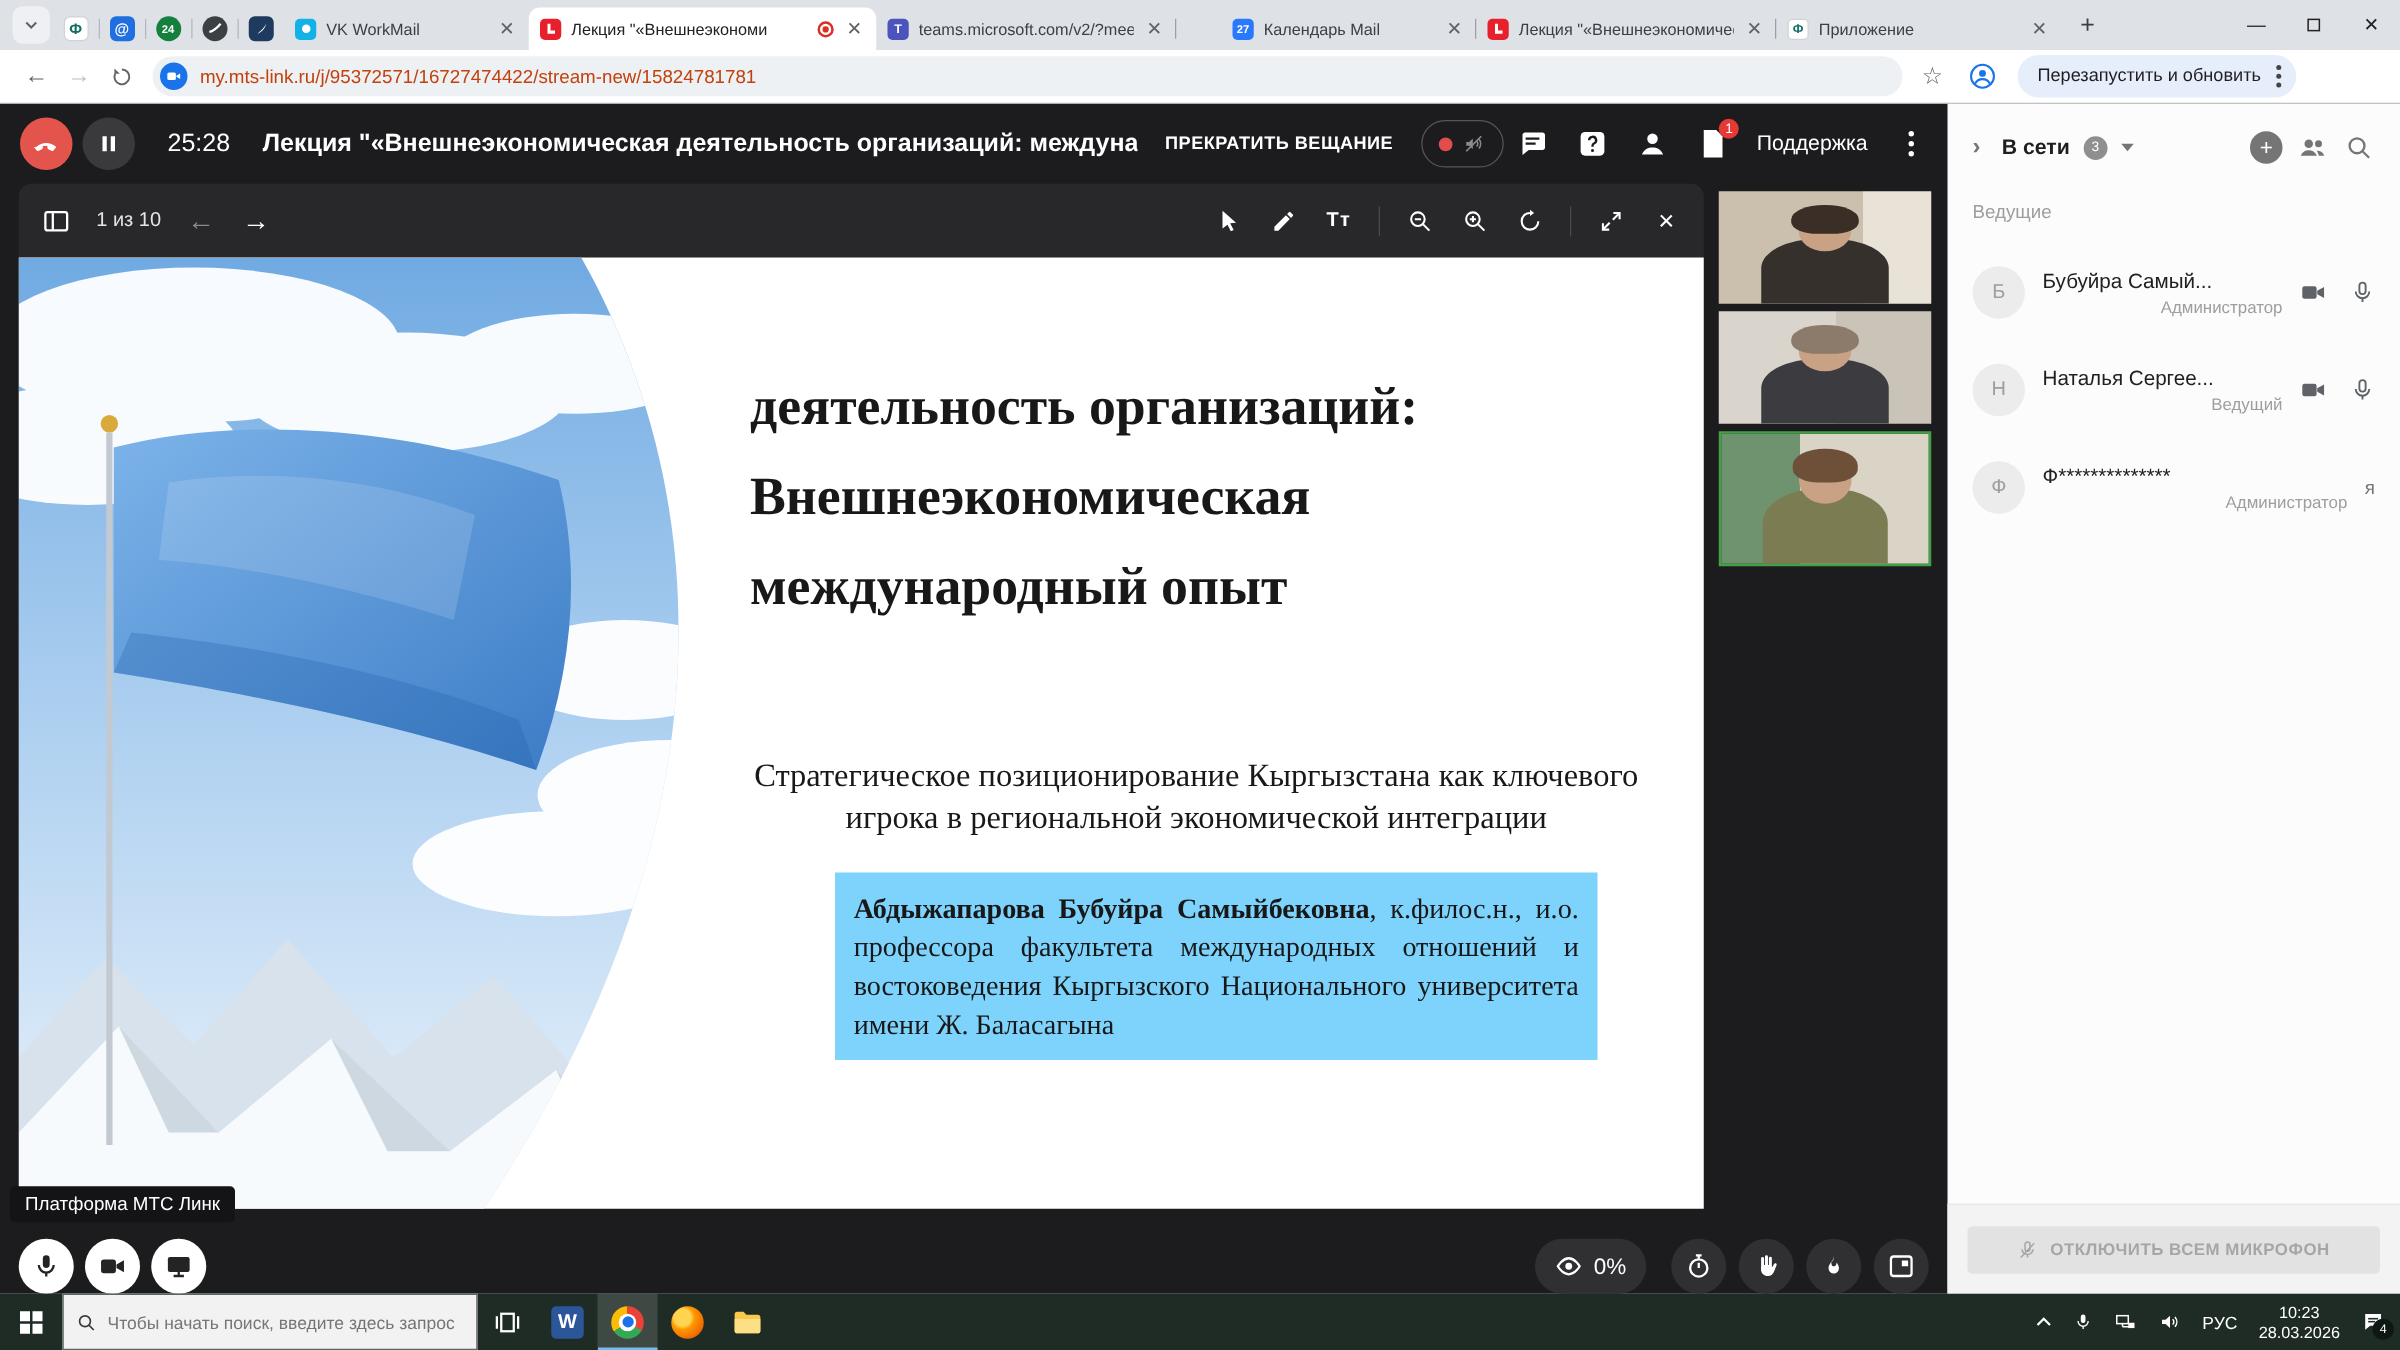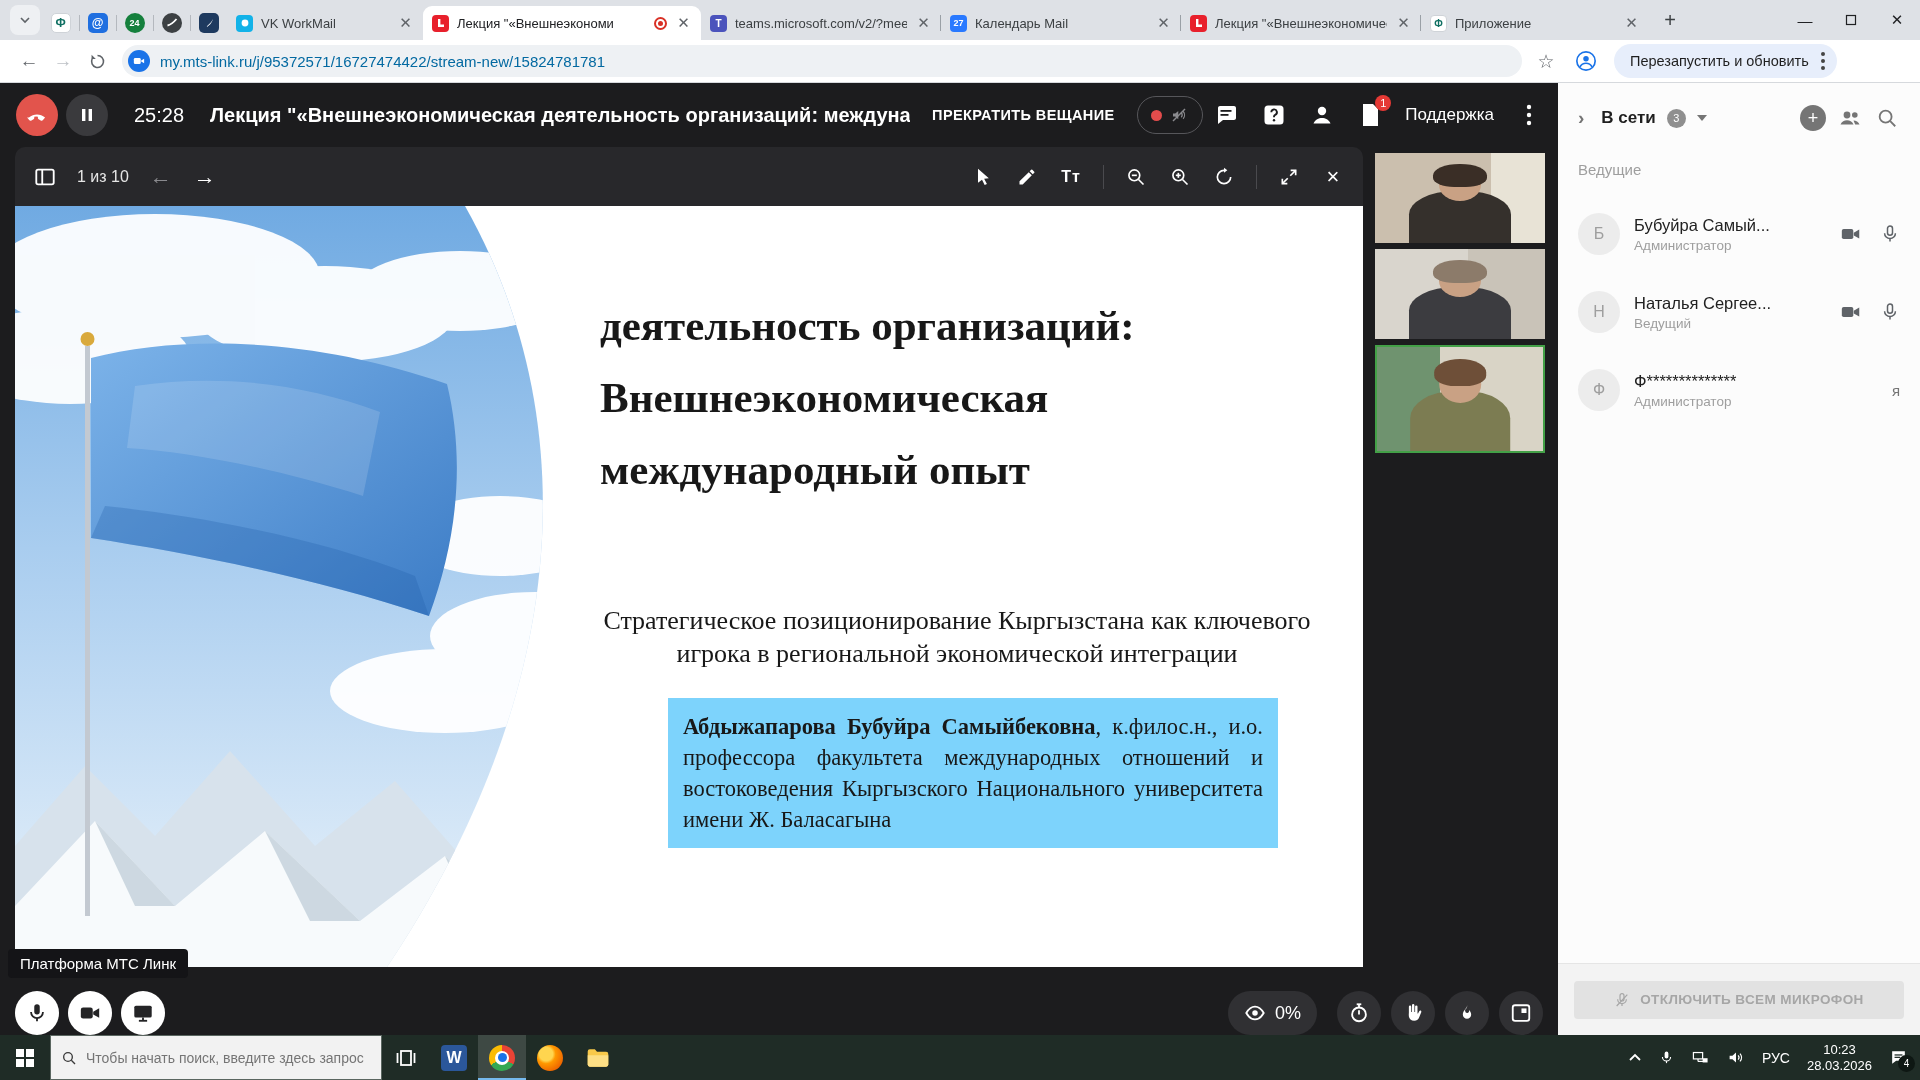--- a/index.html
+++ b/index.html
@@ -25,21 +25,21 @@
   .newtab { width:30px; height:30px; margin:0 0 5px 6px; display:flex; align-items:center; justify-content:center; color:#3c4043; font-size:20px; }
   .winctl { margin-left:auto; display:flex; height:40px; }
   .winbtn { width:46px; height:40px; display:flex; align-items:center; justify-content:center; color:#202124; font-size:15px; }
 
   
   .urlrow { position:absolute; top:40px; left:0; width:1920px; height:43px; background:#fff; border-bottom:1px solid #d6d9dd; display:flex; align-items:center; padding:0 12px; }
   .navbtn { width:34px; height:34px; border-radius:50%; display:flex; align-items:center; justify-content:center; color:#5f6368; font-size:19px; }
   .navbtn.disabled { color:#bdc1c6; }
   .omnibox { width:1400px; height:32px; margin-left:8px; border-radius:16px; background:#eef1f4; display:flex; align-items:center; padding:0 6px 0 6px; }
   .sitebadge { width:22px; height:22px; border-radius:50%; background:#1a73e8; display:flex; align-items:center; justify-content:center; margin-right:10px; flex:0 0 auto; }
-  .urltext { font-size:15px; color:#0369a1; white-space:nowrap; overflow:hidden; }
+  .urltext { font-size:15px; color:#c2410c; white-space:nowrap; overflow:hidden; }
   .rowicon { width:32px; height:32px; display:flex; align-items:center; justify-content:center; color:#5f6368; margin-left:8px; font-size:19px; }
   .updatepill { margin-left:12px; height:34px; border-radius:17px; background:#e7eefb; display:flex; align-items:center; gap:12px; padding:0 12px 0 16px; color:#1f1f1f; font-size:14.5px; }
   .kebab { display:flex; flex-direction:column; gap:3px; }
   .kebab i { width:4px; height:4px; border-radius:50%; background:#444; }
 
   
   .app { position:absolute; top:83px; left:0; width:1920px; height:952px; background:#1c1c1e; }
   .main { position:absolute; left:0; top:0; width:1558px; height:952px; }
 
   .topbar { position:absolute; top:0; left:0; width:1558px; height:64px; display:flex; align-items:center; padding:0 16px; color:#fff; }
@@ -104,21 +104,21 @@
   .caret { width:0; height:0; border-left:5px solid transparent; border-right:5px solid transparent; border-top:6px solid #757575; }
   .sbspacer { flex:1; }
   .sbicon { color:#757575; display:flex; align-items:center; justify-content:center; width:26px; height:26px; }
   .pluscircle { width:26px; height:26px; border-radius:50%; background:#757575; color:#fff; font-size:18px; display:flex; align-items:center; justify-content:center; }
   .sbsection { position:absolute; top:78px; left:20px; font-size:15px; color:#9e9e9e; }
   .sblist { position:absolute; top:112px; left:0; right:0; }
   .srow { height:78px; display:flex; align-items:center; padding:0 20px; gap:14px; }
   .avatar { width:42px; height:42px; border-radius:50%; background:#ececec; color:#9e9e9e; font-size:16px; display:flex; align-items:center; justify-content:center; flex:0 0 auto; }
   .ptxt { flex:1; min-width:0; }
   .pname { font-size:16.5px; color:#212121; white-space:nowrap; overflow:hidden; }
-  .prole { font-size:13.5px; color:#9e9e9e; margin-top:3px; }
+  .prole { font-size:13.5px; color:#9e9e9e; margin-top:3px;text-align:right; }
   .pic { color:#5f6368; display:flex; gap:18px; }
   .melabel { color:#757575; font-size:15px; }
   .sbfooter { position:absolute; bottom:0; left:0; right:0; height:72px; background:#f3f3f3; border-top:1px solid #e5e5e5; display:flex; align-items:center; justify-content:center; }
   .mutebtn { width:330px; height:38px; border-radius:4px; background:#e2e2e2; color:#a6a6a6; font-size:13.5px; font-weight:bold; letter-spacing:.4px; display:flex; align-items:center; justify-content:center; gap:10px; }
 
   
   .taskbar { position:absolute; bottom:0; left:0; width:1920px; height:45px; background:#1f2c26; display:flex; align-items:center; color:#fff; }
   .startbtn { width:50px; height:45px; display:flex; align-items:center; justify-content:center; }
   .winlogo { display:grid; grid-template-columns:8px 8px; grid-template-rows:8px 8px; gap:2px; }
   .winlogo i { background:#fff; }
@@ -197,21 +197,21 @@
       <span class="tclose">✕</span>
     </div>
 
     <div class="tab" style="width:240px;">
       <span class="fav" style="background:#4b53bc;">T</span>
       <span class="label">teams.microsoft.com/v2/?meeti</span>
       <span class="tclose">✕</span>
     </div>
 
     <div class="tab" style="width:240px;">
-      <span class="fav" style="background:#2979ff;font-size:9px;">27</span>
+      <span class="fav" style="background:#2979ff;font-size:9px;margin-left:36px;">27</span>
       <span class="label">Календарь Mail</span>
       <span class="tclose">✕</span>
     </div>
 
     <div class="tab" style="width:240px;">
       <span class="fav" style="background:#e8202c;">
         <svg width="10" height="10" viewBox="0 0 10 10">
             <path d="M2 1h2.4v5.4H8V9H2z" fill="#fff"></path>
           </svg>
       </span>

